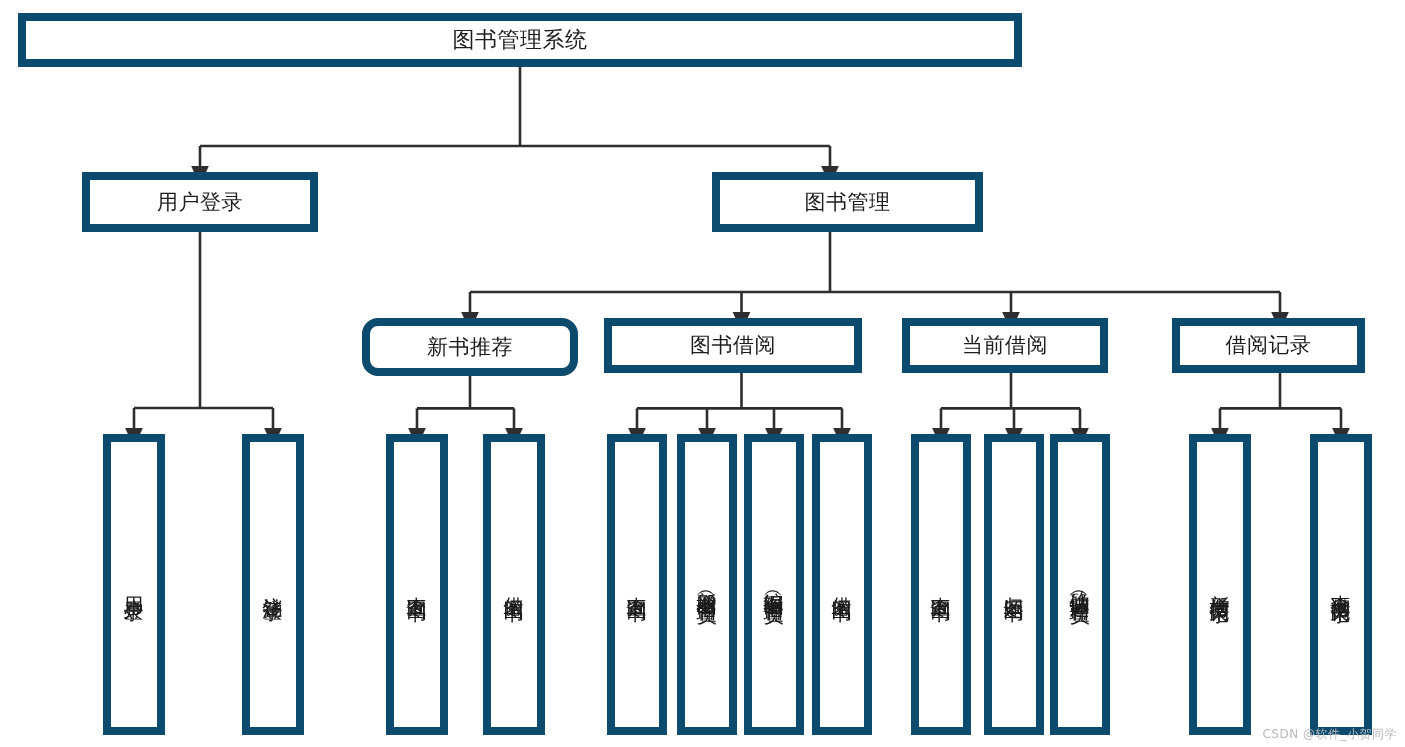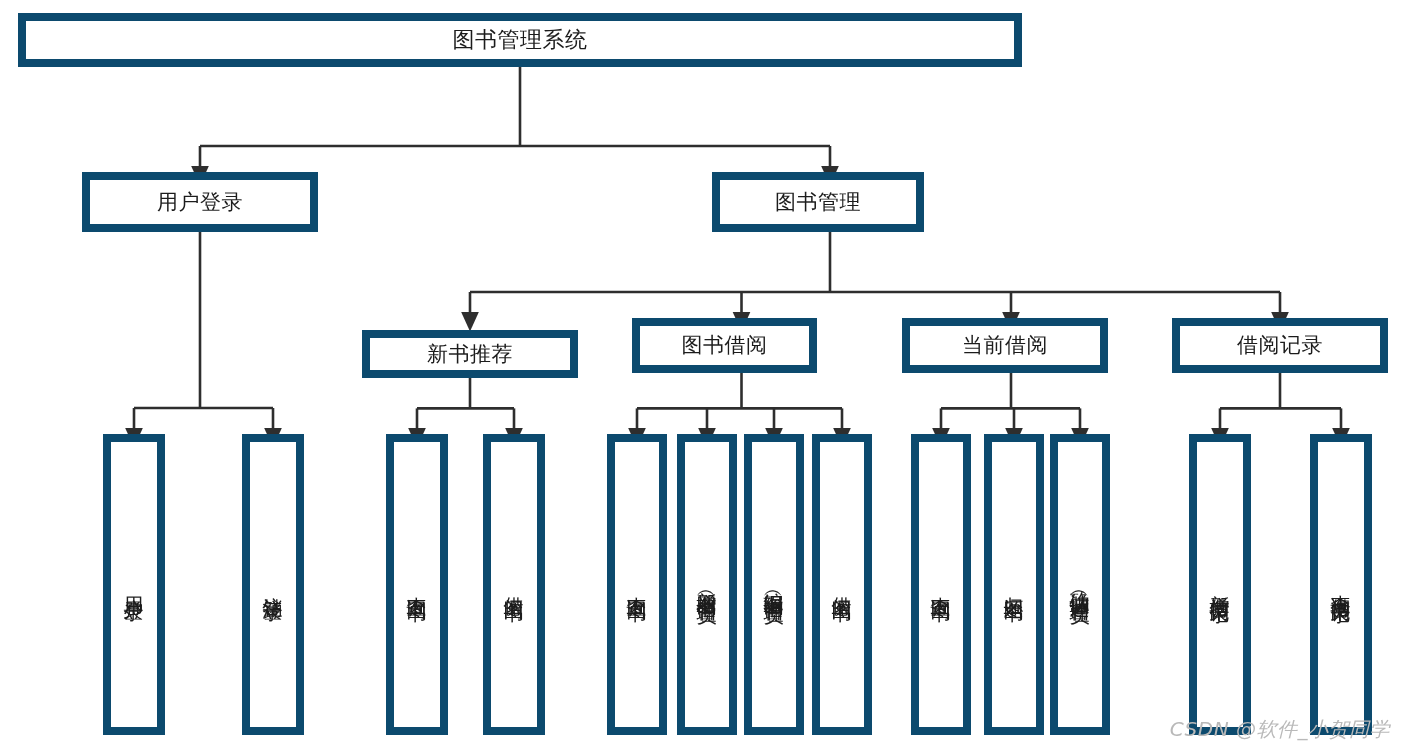--- a/index.html
+++ b/index.html
@@ -51,28 +51,27 @@
     letter-spacing: 2px;
     line-height: 1.0;
     font-size: 20px;
     white-space: nowrap;
   }
   .node.root .node-label { font-size: 22px; }
   .node.level2 .node-label { font-size: 21px; }
   .node.level3 .node-label { font-size: 21px; }
   #watermark {
     position: absolute;
-    right: 15px;
+    right: 8px;
     bottom: 4px;
-    font-size: 20px;
+    font-size: 12px;
     color: #b9b9b9;
     z-index: 5;
     white-space: nowrap;
     letter-spacing: 0.5px;
-    font-style: italic;
   }
 </style>
 </head>
 <body>
 
 <div id="diagram-root">
 
   <svg id="edge-layer" viewBox="0 0 1405 747" width="1405" height="747" xmlns="http://www.w3.org/2000/svg">
     <defs>
       <marker id="arrow" markerWidth="9" markerHeight="9" refX="1.5" refY="4.0" orient="auto" markerUnits="strokeWidth">
@@ -116,33 +115,33 @@
       </g>
   </svg>
 
   <div id="nodes">
       <div class="node root" style="left: 18px; top: 13px; width: 1004px; height: 54px;">
         <span class="node-label">图书管理系统</span>
       </div>
       <div class="node level2" style="left: 82px; top: 172px; width: 236px; height: 60px;">
         <span class="node-label">用户登录</span>
       </div>
-      <div class="node level2" style="left: 712px; top: 172px; width: 212px; height: 60px;">
+      <div class="node level2" style="left: 712px; top: 172px; width: 271px; height: 60px;">
         <span class="node-label">图书管理</span>
       </div>
-      <div class="node level3" style="left: 362px; top: 330px; width: 216px; height: 48px;">
+      <div class="node level3" style="left: 362px; top: 318px; width: 216px; height: 58px; border-radius: 16px;">
         <span class="node-label">新书推荐</span>
       </div>
-      <div class="node level3" style="left: 632px; top: 318px; width: 185px; height: 55px;">
+      <div class="node level3" style="left: 604px; top: 318px; width: 258px; height: 55px;">
         <span class="node-label">图书借阅</span>
       </div>
       <div class="node level3" style="left: 902px; top: 318px; width: 206px; height: 55px;">
         <span class="node-label">当前借阅</span>
       </div>
-      <div class="node level3" style="left: 1172px; top: 318px; width: 216px; height: 55px;">
+      <div class="node level3" style="left: 1172px; top: 318px; width: 193px; height: 55px;">
         <span class="node-label">借阅记录</span>
       </div>
       <div class="node leaf vertical" style="left: 103px; top: 434px; width: 62px; height: 301px;">
         <span class="node-label">用户登录</span>
       </div>
       <div class="node leaf vertical" style="left: 242px; top: 434px; width: 62px; height: 301px;">
         <span class="node-label">注销登录</span>
       </div>
       <div class="node leaf vertical" style="left: 386px; top: 434px; width: 62px; height: 301px;">
         <span class="node-label">查询图书</span>

